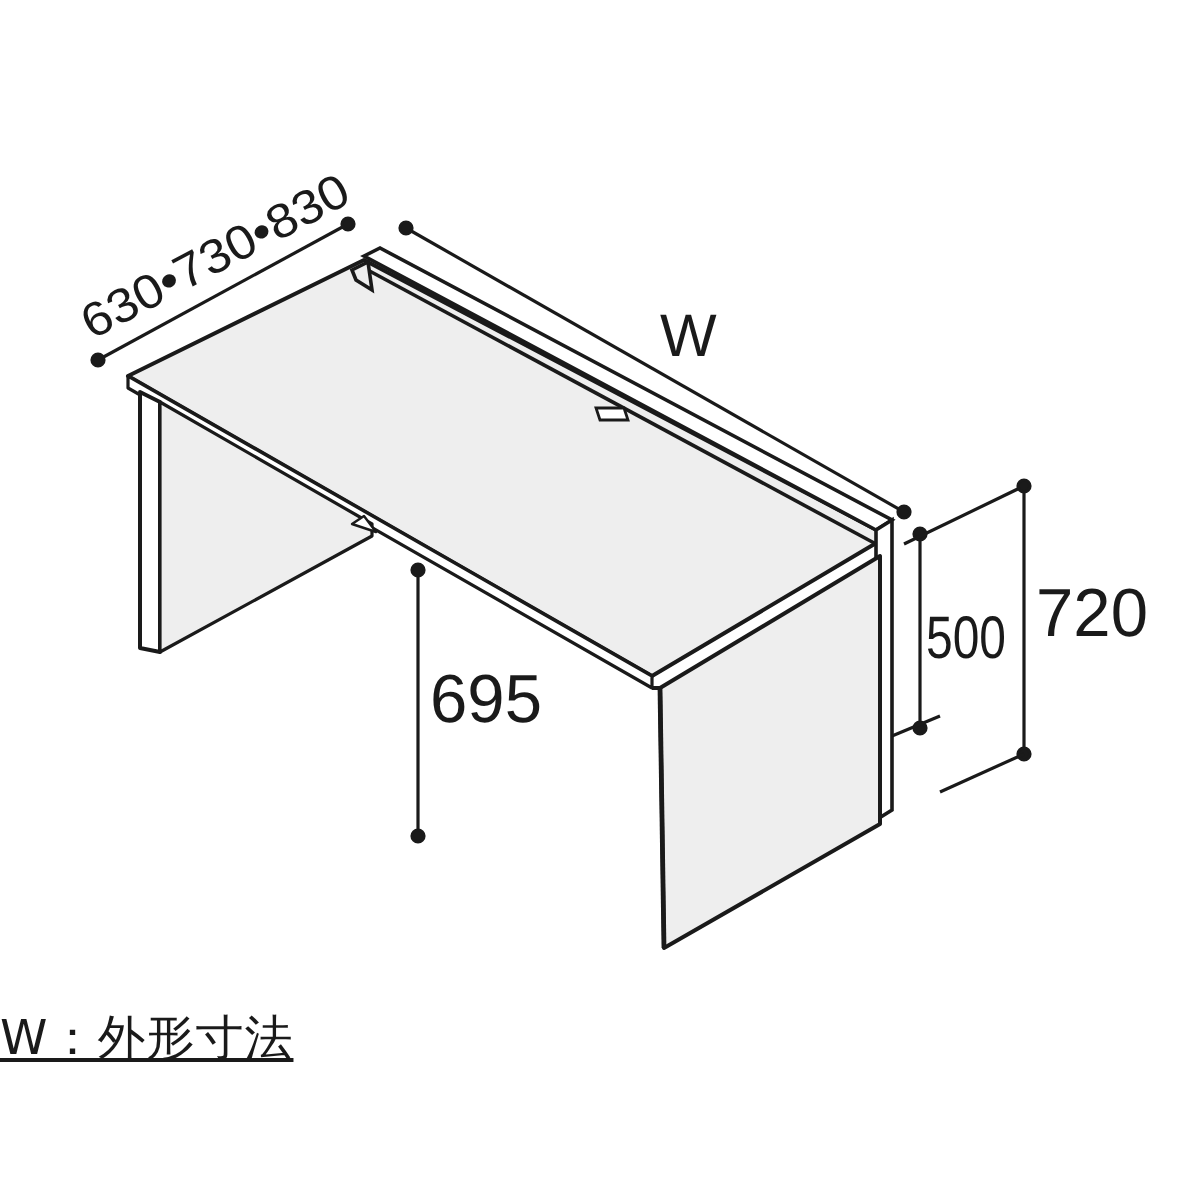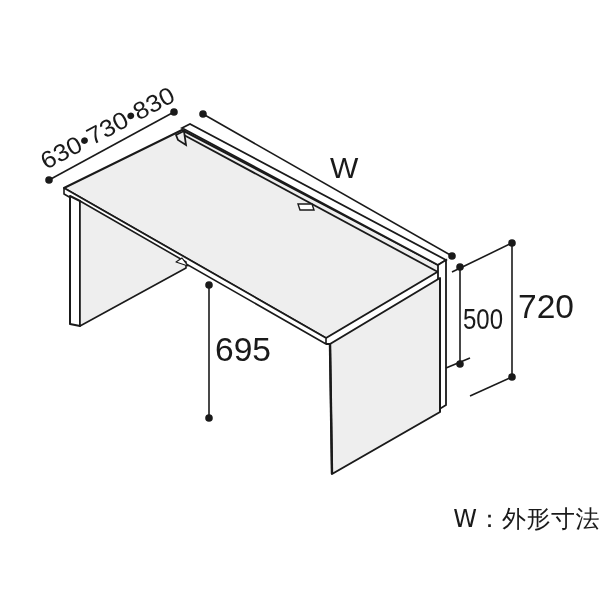--- a/index.html
+++ b/index.html
@@ -1,22 +1,23 @@
 <!DOCTYPE html>
 <html><head>
   <meta charset="utf-8">
   <style>
     html, body { margin: 0; padding: 0; background: #ffffff; }
     body { width: 600px; height: 600px; position: relative; overflow: hidden; }
     #diagram { position: absolute; left: 0; top: 0; width: 600px; height: 600px; }
     .dim-text { font-family: "Liberation Sans", sans-serif; fill: #1a1a1a; }
     .caption {
-      position: absolute; left: 0; top: 503px; width: 600px; text-align: right;
+      position: absolute; left: 0; top: 503px; width: 600px; text-align: left;
       font-family: "DejaVu Sans", sans-serif; font-size: 24px; color: #1a1a1a;
       letter-spacing: 0.5px;
+      text-decoration: underline;
     }
   </style>
 </head>
 <body>
 
 <svg id="diagram" viewBox="0 0 600 600" xmlns="http://www.w3.org/2000/svg">
 
   <g stroke="#1a1a1a" stroke-width="2" stroke-linejoin="round">
     <polygon points="64,188 182,130 444,268 326,338" fill="#eeeeee"></polygon>
 

